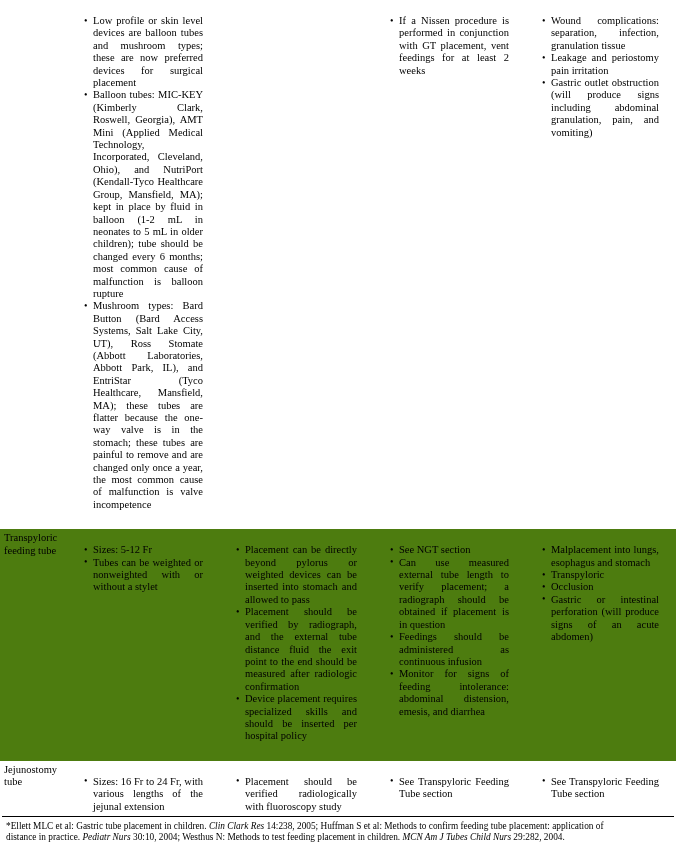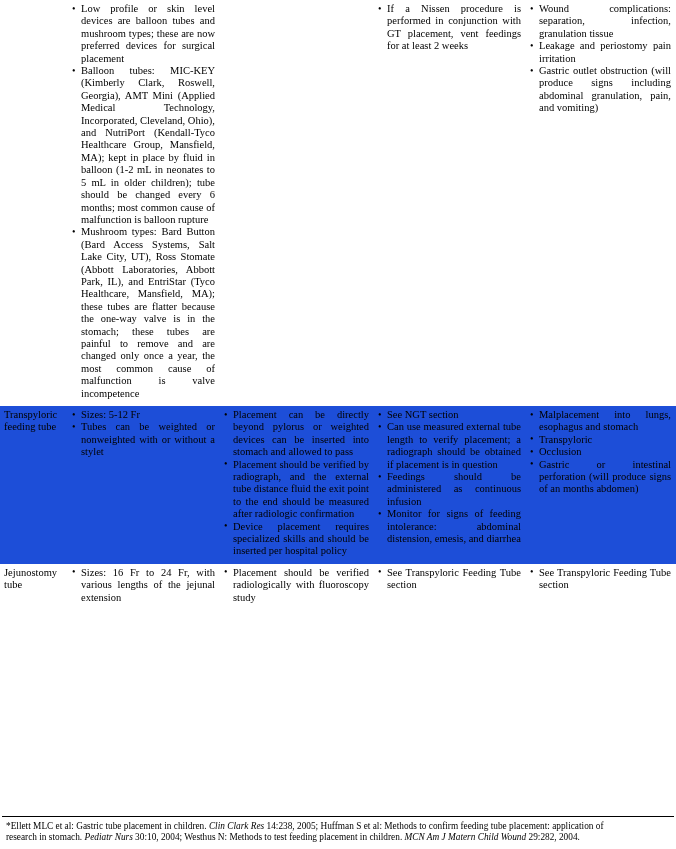--- a/index.html
+++ b/index.html
@@ -35,26 +35,26 @@
   .col-label { width: 68px; }
   .col-a { width: 152px; }
   .col-b { width: 154px; }
   .col-c { width: 152px; }
   .col-d { width: 150px; }
 
   .rowline td {
     border-top: 1px solid #000000;
   }
   .shaded td {
-    background: #1d4ed8;
+    background: #4d7c0f;
   }
 
   ul.bl {
     list-style: none;
-    margin: 0;
+    margin: 12px;
     padding: 0;
   }
   ul.bl li {
     position: relative;
     padding-left: 9px;
     margin: 0 0 0 0;
     text-align: justify;
     text-justify: inter-word;
     hyphens: manual;
   }
@@ -147,21 +147,21 @@
             <li>Can use measured external tube length to verify placement; a radiograph should be obtained if placement is in question</li>
             <li>Feedings should be administered as continuous infusion</li>
             <li>Monitor for signs of feeding intolerance: abdominal distension, emesis, and diarrhea</li>
           </ul>
         </td>
         <td>
           <ul class="bl">
             <li>Malplacement into lungs, esophagus and stomach</li>
             <li>Transpyloric</li>
             <li>Occlusion</li>
-            <li>Gastric or intestinal perforation (will produce signs of an months abdomen)</li>
+            <li>Gastric or intestinal perforation (will produce signs of an acute abdomen)</li>
           </ul>
         </td>
       </tr>
 
       <tr class="rowline">
         <td class="rowlabel">Jejunostomy tube</td>
         <td>
           <ul class="bl">
             <li>Sizes: 16 Fr to 24 Fr, with various lengths of the jejunal extension</li>
           </ul>
@@ -180,16 +180,16 @@
           <ul class="bl">
             <li>See Transpyloric Feeding Tube section</li>
           </ul>
         </td>
       </tr>
     </tbody>
   </table>
 
   <div class="footnote">
     <span class="fn-line"><span>*Ellett MLC et al: Gastric tube placement in children. </span><i>Clin Clark Res</i><span> 14:238, 2005; Huffman S et al: Methods to confirm feeding tube placement: application of</span></span>
-    <span class="fn-line"><span>research in stomach. </span><i>Pediatr Nurs</i><span> 30:10, 2004; Westhus N: Methods to test feeding placement in children. </span><i>MCN Am J Matern Child Wound</i><span> 29:282, 2004.</span></span>
+    <span class="fn-line"><span>distance in practice. </span><i>Pediatr Nurs</i><span> 30:10, 2004; Westhus N: Methods to test feeding placement in children. </span><i>MCN Am J Tubes Child Nurs</i><span> 29:282, 2004.</span></span>
   </div>
 
 </div>
 
 </body></html>

